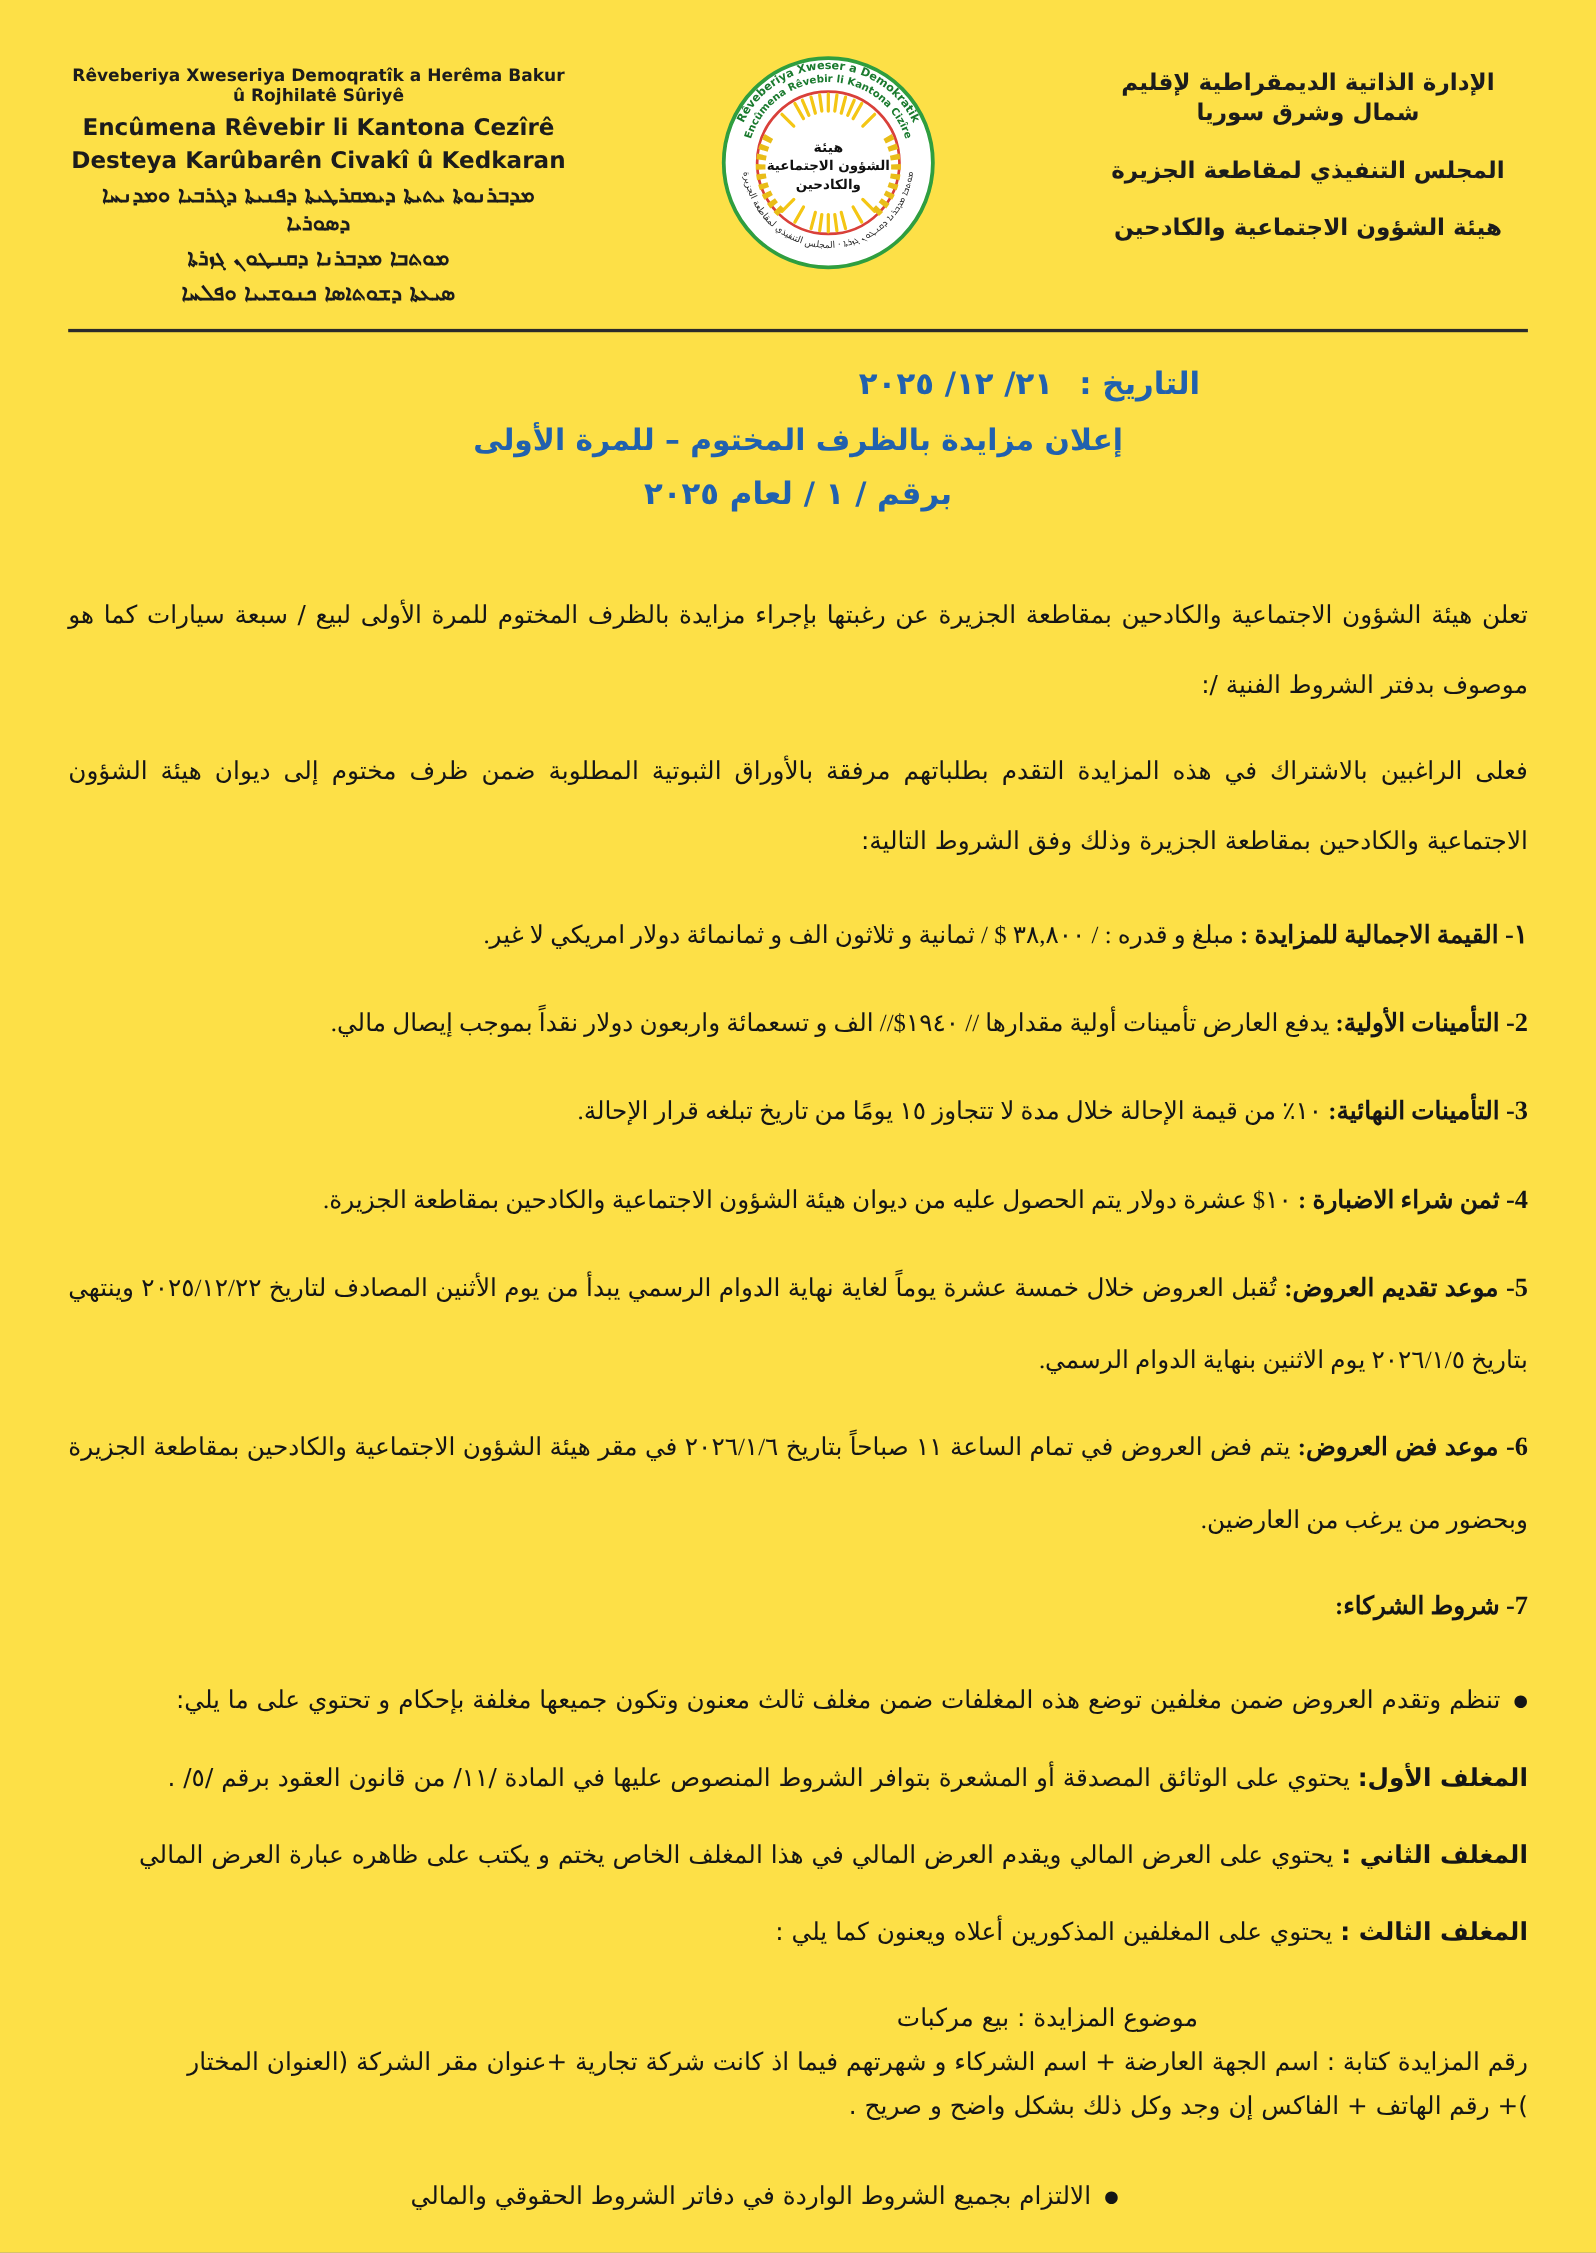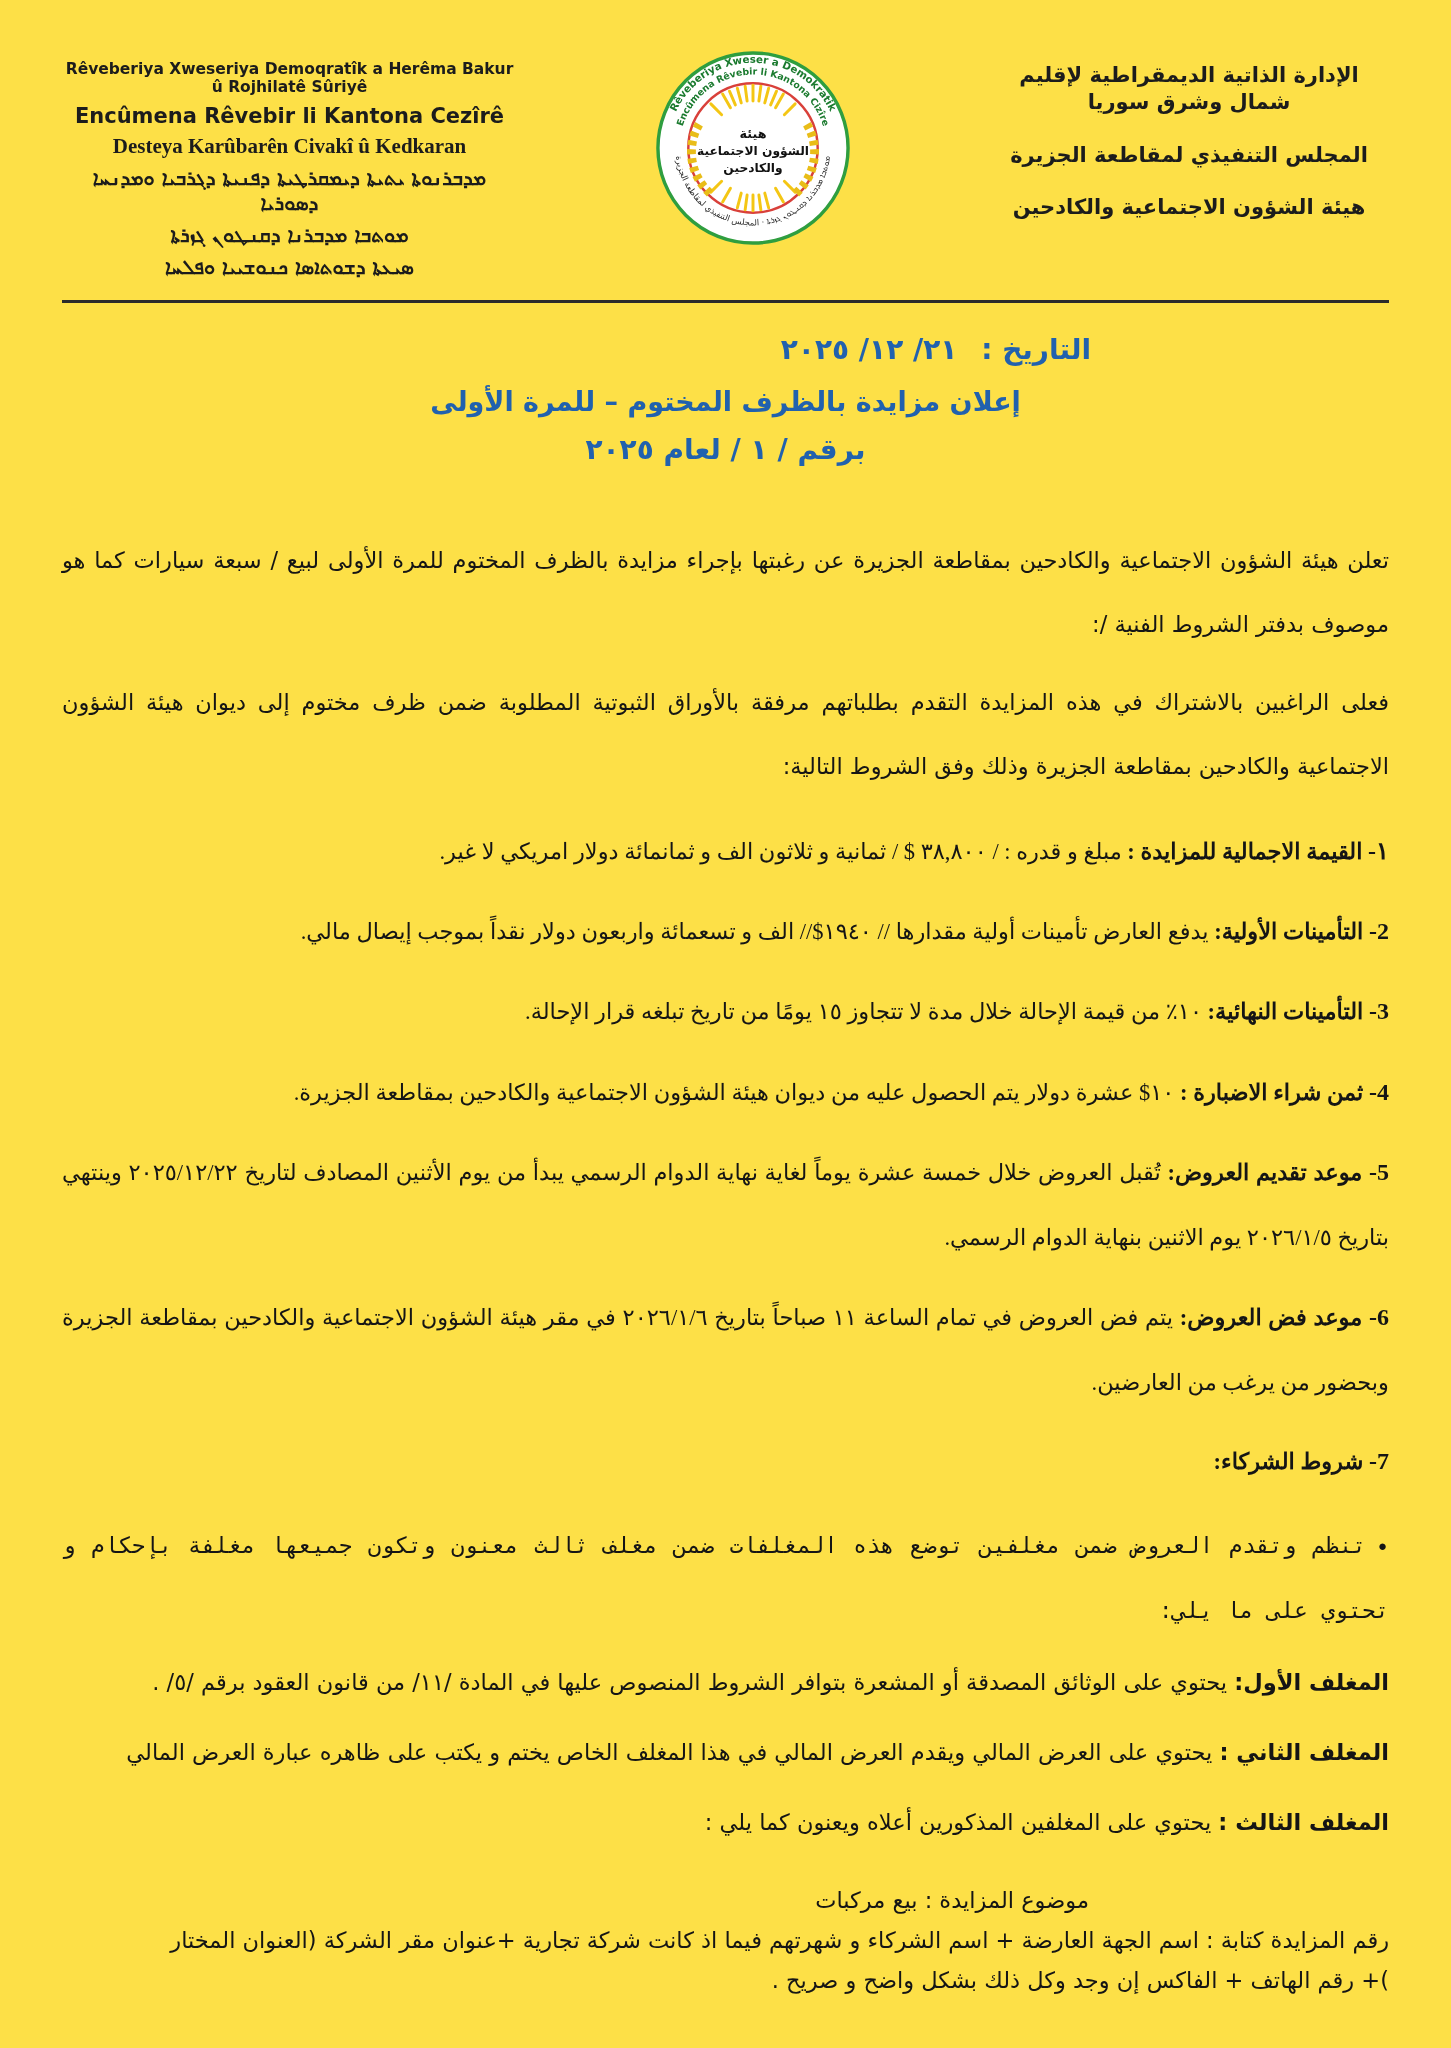--- a/index.html
+++ b/index.html
@@ -8,21 +8,21 @@
   .page {
     position:relative; width:1451px; height:2048px; margin:0 auto;
     background:#fde047; color:#1c1c1c; overflow:hidden;
     padding:48px 62px 0 62px;
   }
   
   .letterhead { display:flex; justify-content:space-between; align-items:flex-start; }
   .lh-left { width:455px; text-align:center; padding-top:12px; }
   .ku-line1 { font-size:15.5px; font-weight:bold; letter-spacing:0; }
   .ku-line2 { font-size:21px; font-weight:600; margin-top:8px; }
-  .ku-line3 { font-size:21px; font-weight:600; margin-top:6px;font-family:Liberation Serif, serif; }
+  .ku-line3 { font-size:21px; font-weight:600; margin-top:6px; }
   .sy-line  { font-size:20px; font-weight:bold; margin-top:7px; direction:rtl; line-height:1.25; }
   .lh-right { width:400px; text-align:center; direction:rtl; padding-top:14px; }
   .ar-line  { font-size:21px; font-weight:bold; line-height:1.3; margin-bottom:25px; }
   .lh-seal  { width:200px; display:flex; justify-content:center; padding-top:2px; }
   
   .rule { border:none; border-top:3px solid #2b2b2b; margin-top:20px; }
   .date-line {
     direction:rtl; margin-top:30px; padding-right:298px;
     font-size:28px; font-weight:bold; color:#2161ae;
   }
@@ -31,21 +31,21 @@
   .doc-title .t1 { font-size:27px; font-weight:bold; }
   .doc-title .t2 { font-size:28px; font-weight:bold; margin-top:16px; }
   
   .body { direction:rtl; margin-top:62px; font-size:22.5px; color:#151515; }
   .para { line-height:2.85; text-align:justify; text-align-last:right; }
   .para + .para { margin-top:14px; }
   .items { margin-top:18px; }
   .item { line-height:2.85; text-align:justify; text-align-last:right; margin-top:12px;font-family:Liberation Serif, serif; }
   .item .num   { font-weight:bold; font-size:24px; }
   .item .label { font-weight:bold; }
-  .bullet-row { margin-top:20px; line-height:2.85; text-align:justify; text-align-last:right;font-family:Liberation Mono, monospace; }
+  .bullet-row { margin-top:20px; line-height:2.85; text-align:justify; text-align-last:right; }
   .bullet-glyph { font-size:15px; vertical-align:2px; margin-left:12px; }
   .envelope { line-height:2.85; margin-top:6px; text-align:justify; text-align-last:right; }
   .envelope .label { font-weight:bold; }
   .address { margin-top:26px; line-height:1.78; }
   .addr-subject { padding-right:300px; }
   .bullet-final { margin-top:42px; padding-right:372px; line-height:1.8; }
   
   .seal-svg text { font-family:"DejaVu Sans", sans-serif; }
 </style>
 </head>

